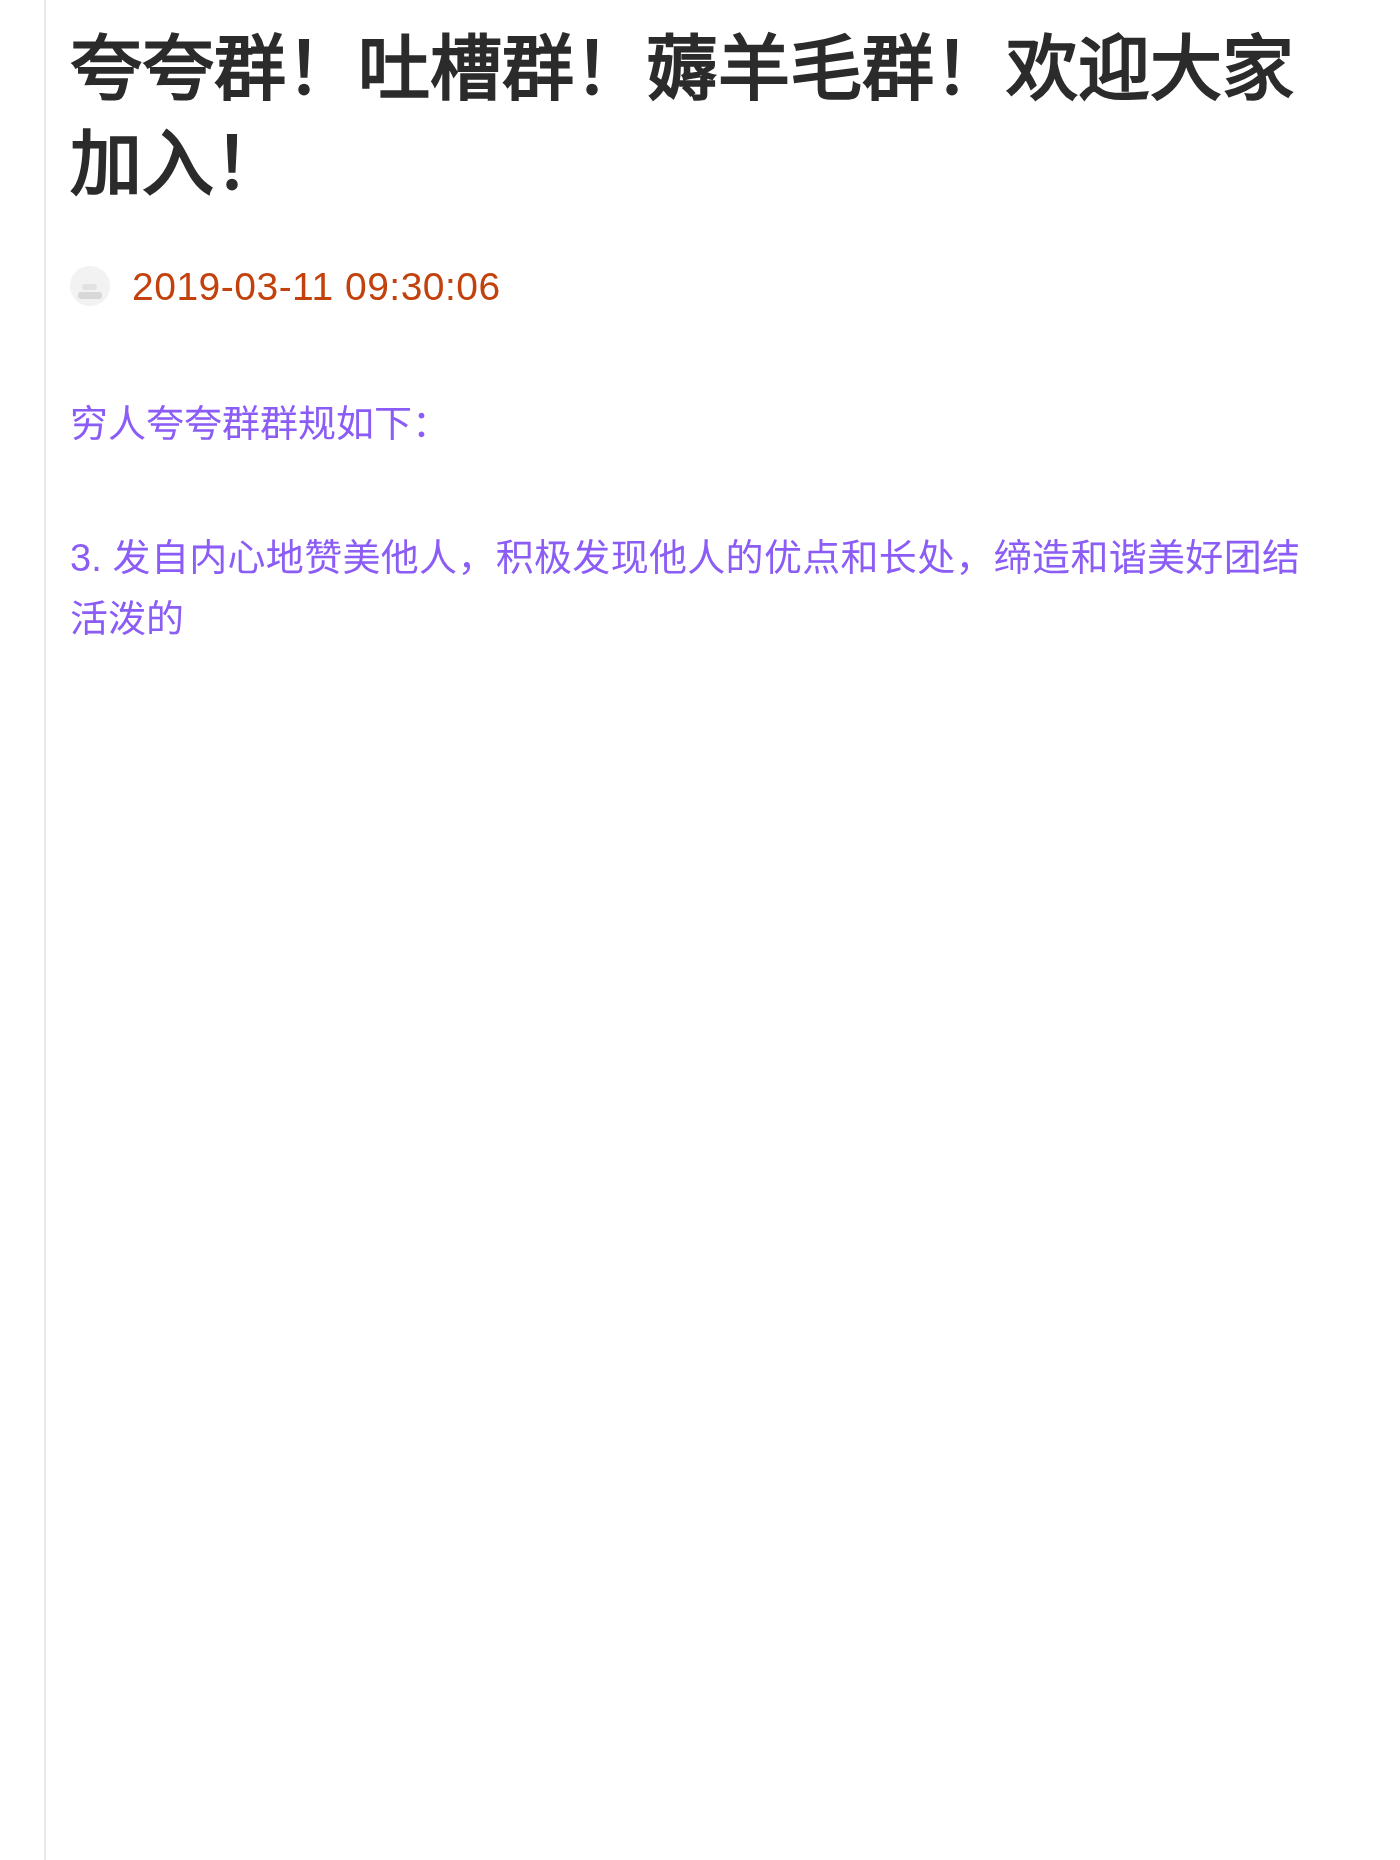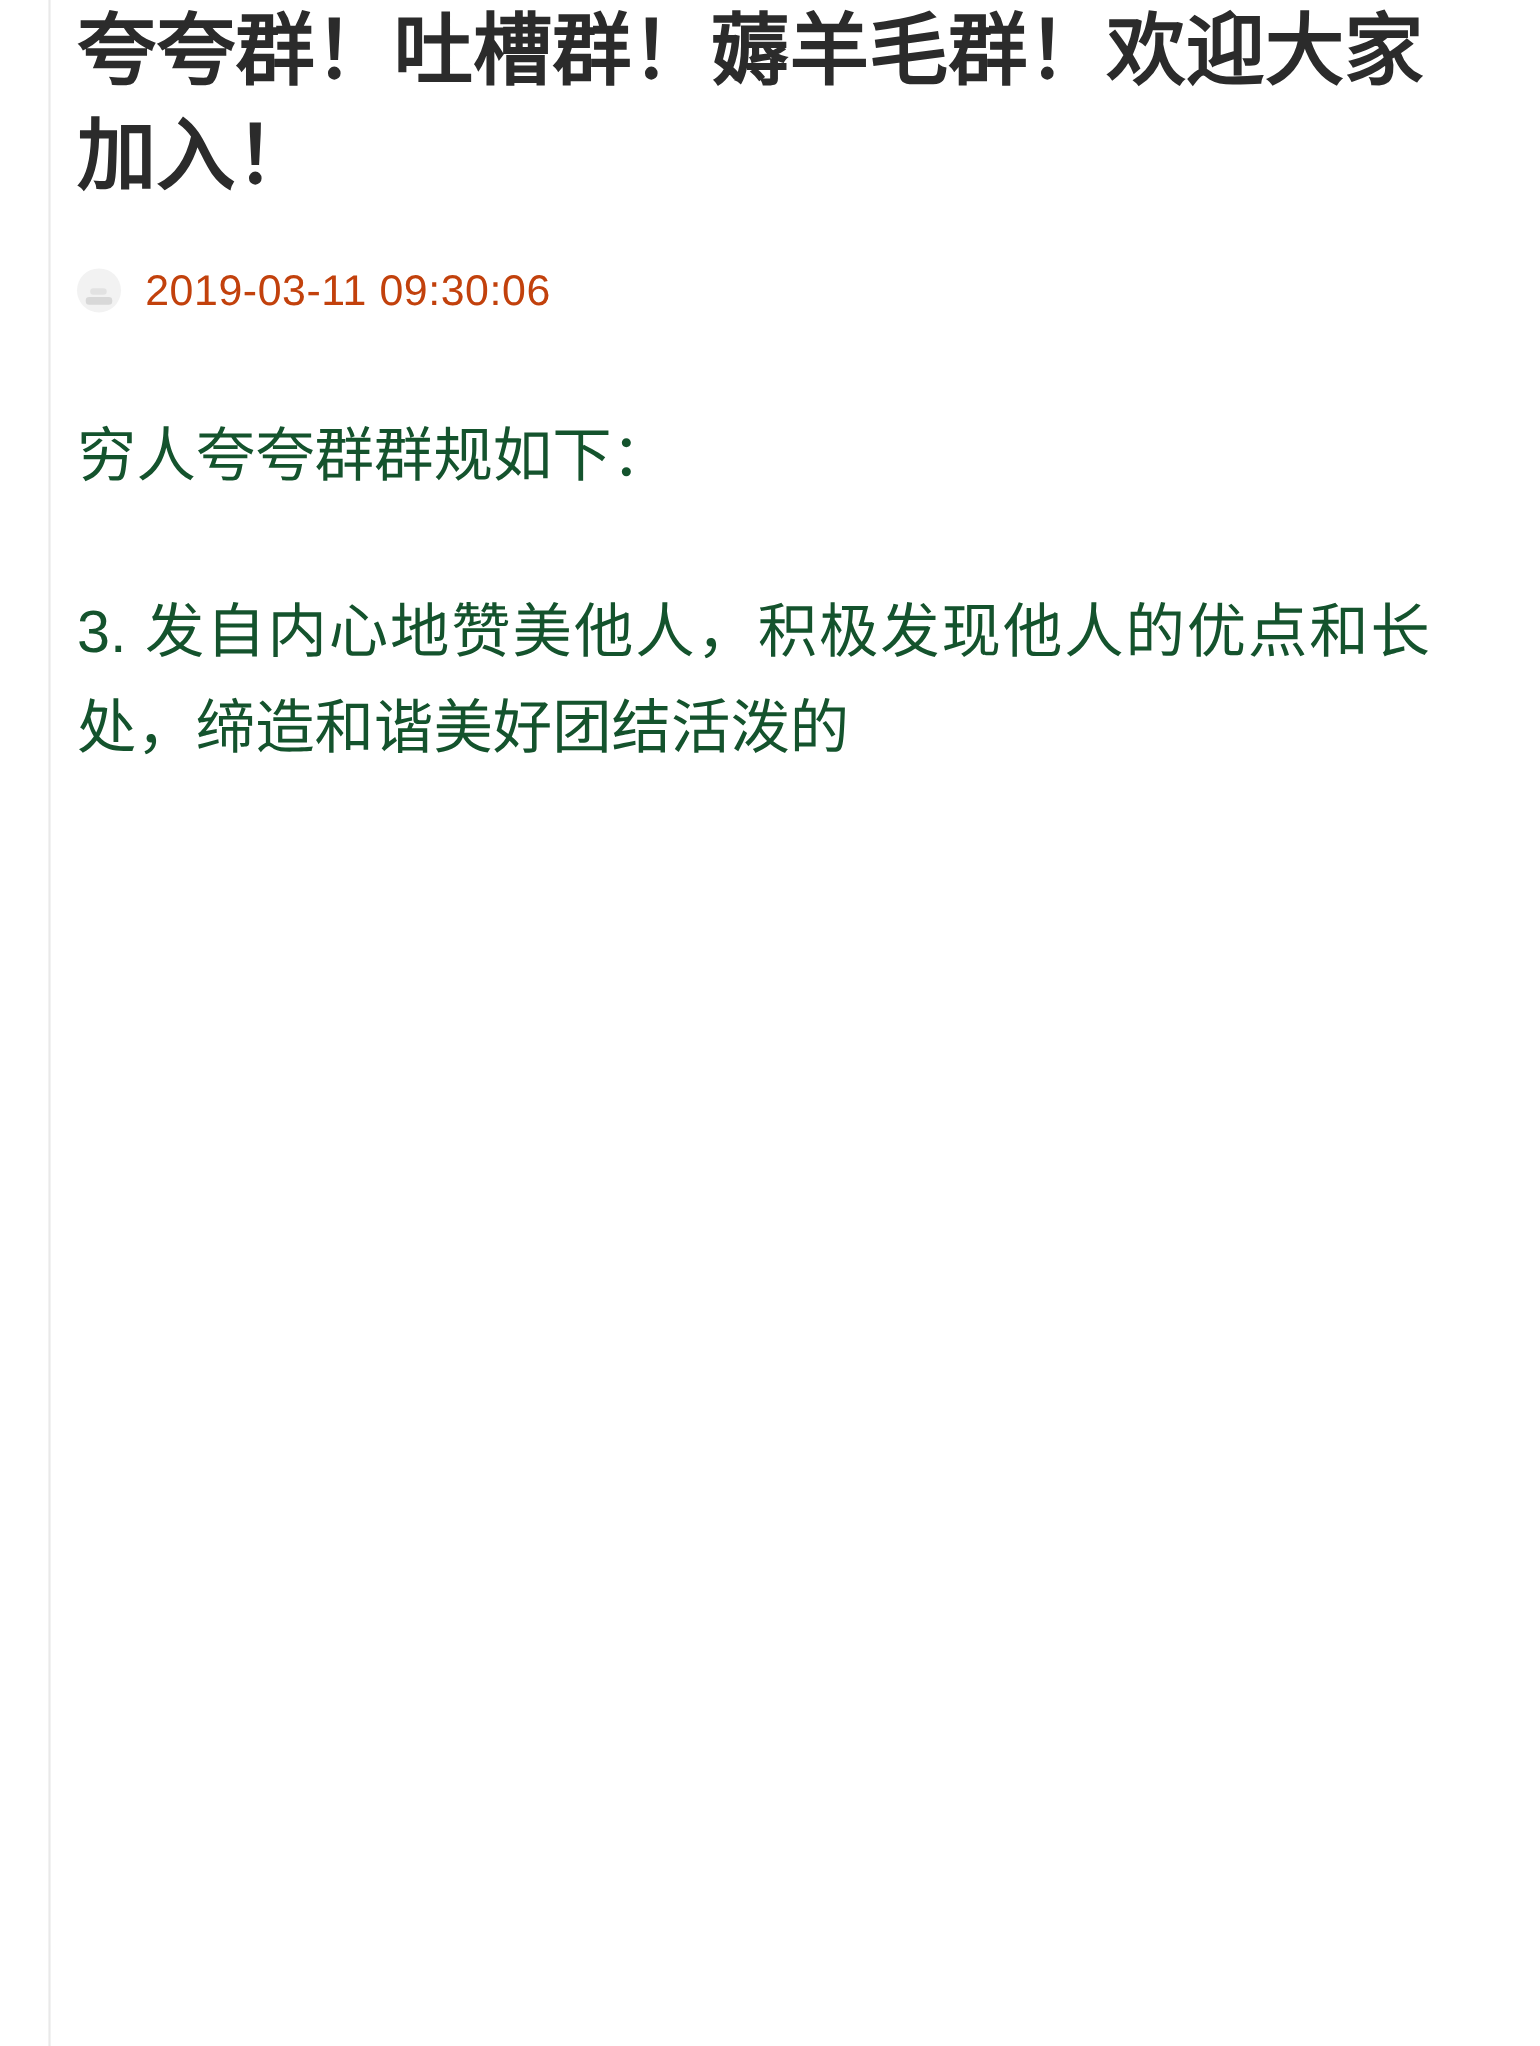--- a/index.html
+++ b/index.html
@@ -36,20 +36,21 @@
 
   .content {
     position: absolute;
     left: 70px;
     top: 0;
     width: 1230px;
   }
 
   .article-title {
     margin: 0;
+    padding-top: 22px;
     font-size: 72px;
     line-height: 1.32;
     font-weight: 700;
     color: #2b2b2b;
     letter-spacing: 0px;
     word-break: break-all;
   }
 
   .meta-row {
     display: flex;
@@ -97,23 +98,23 @@
     font-weight: 400;
     white-space: nowrap;
   }
 
   .body-block {
     margin-top: 86px;
   }
 
   .para {
     margin: 0 0 0 0;
-    font-size: 54px;
+    font-size: 38px;
     line-height: 1.62;
-    color: #14532d;
+    color: #8b5cf6;
     font-weight: 400;
     word-break: break-all;
     text-align: justify;
   }
 
   .para + .para {
     margin-top: 72px;
   }
 
   .para-rules {

